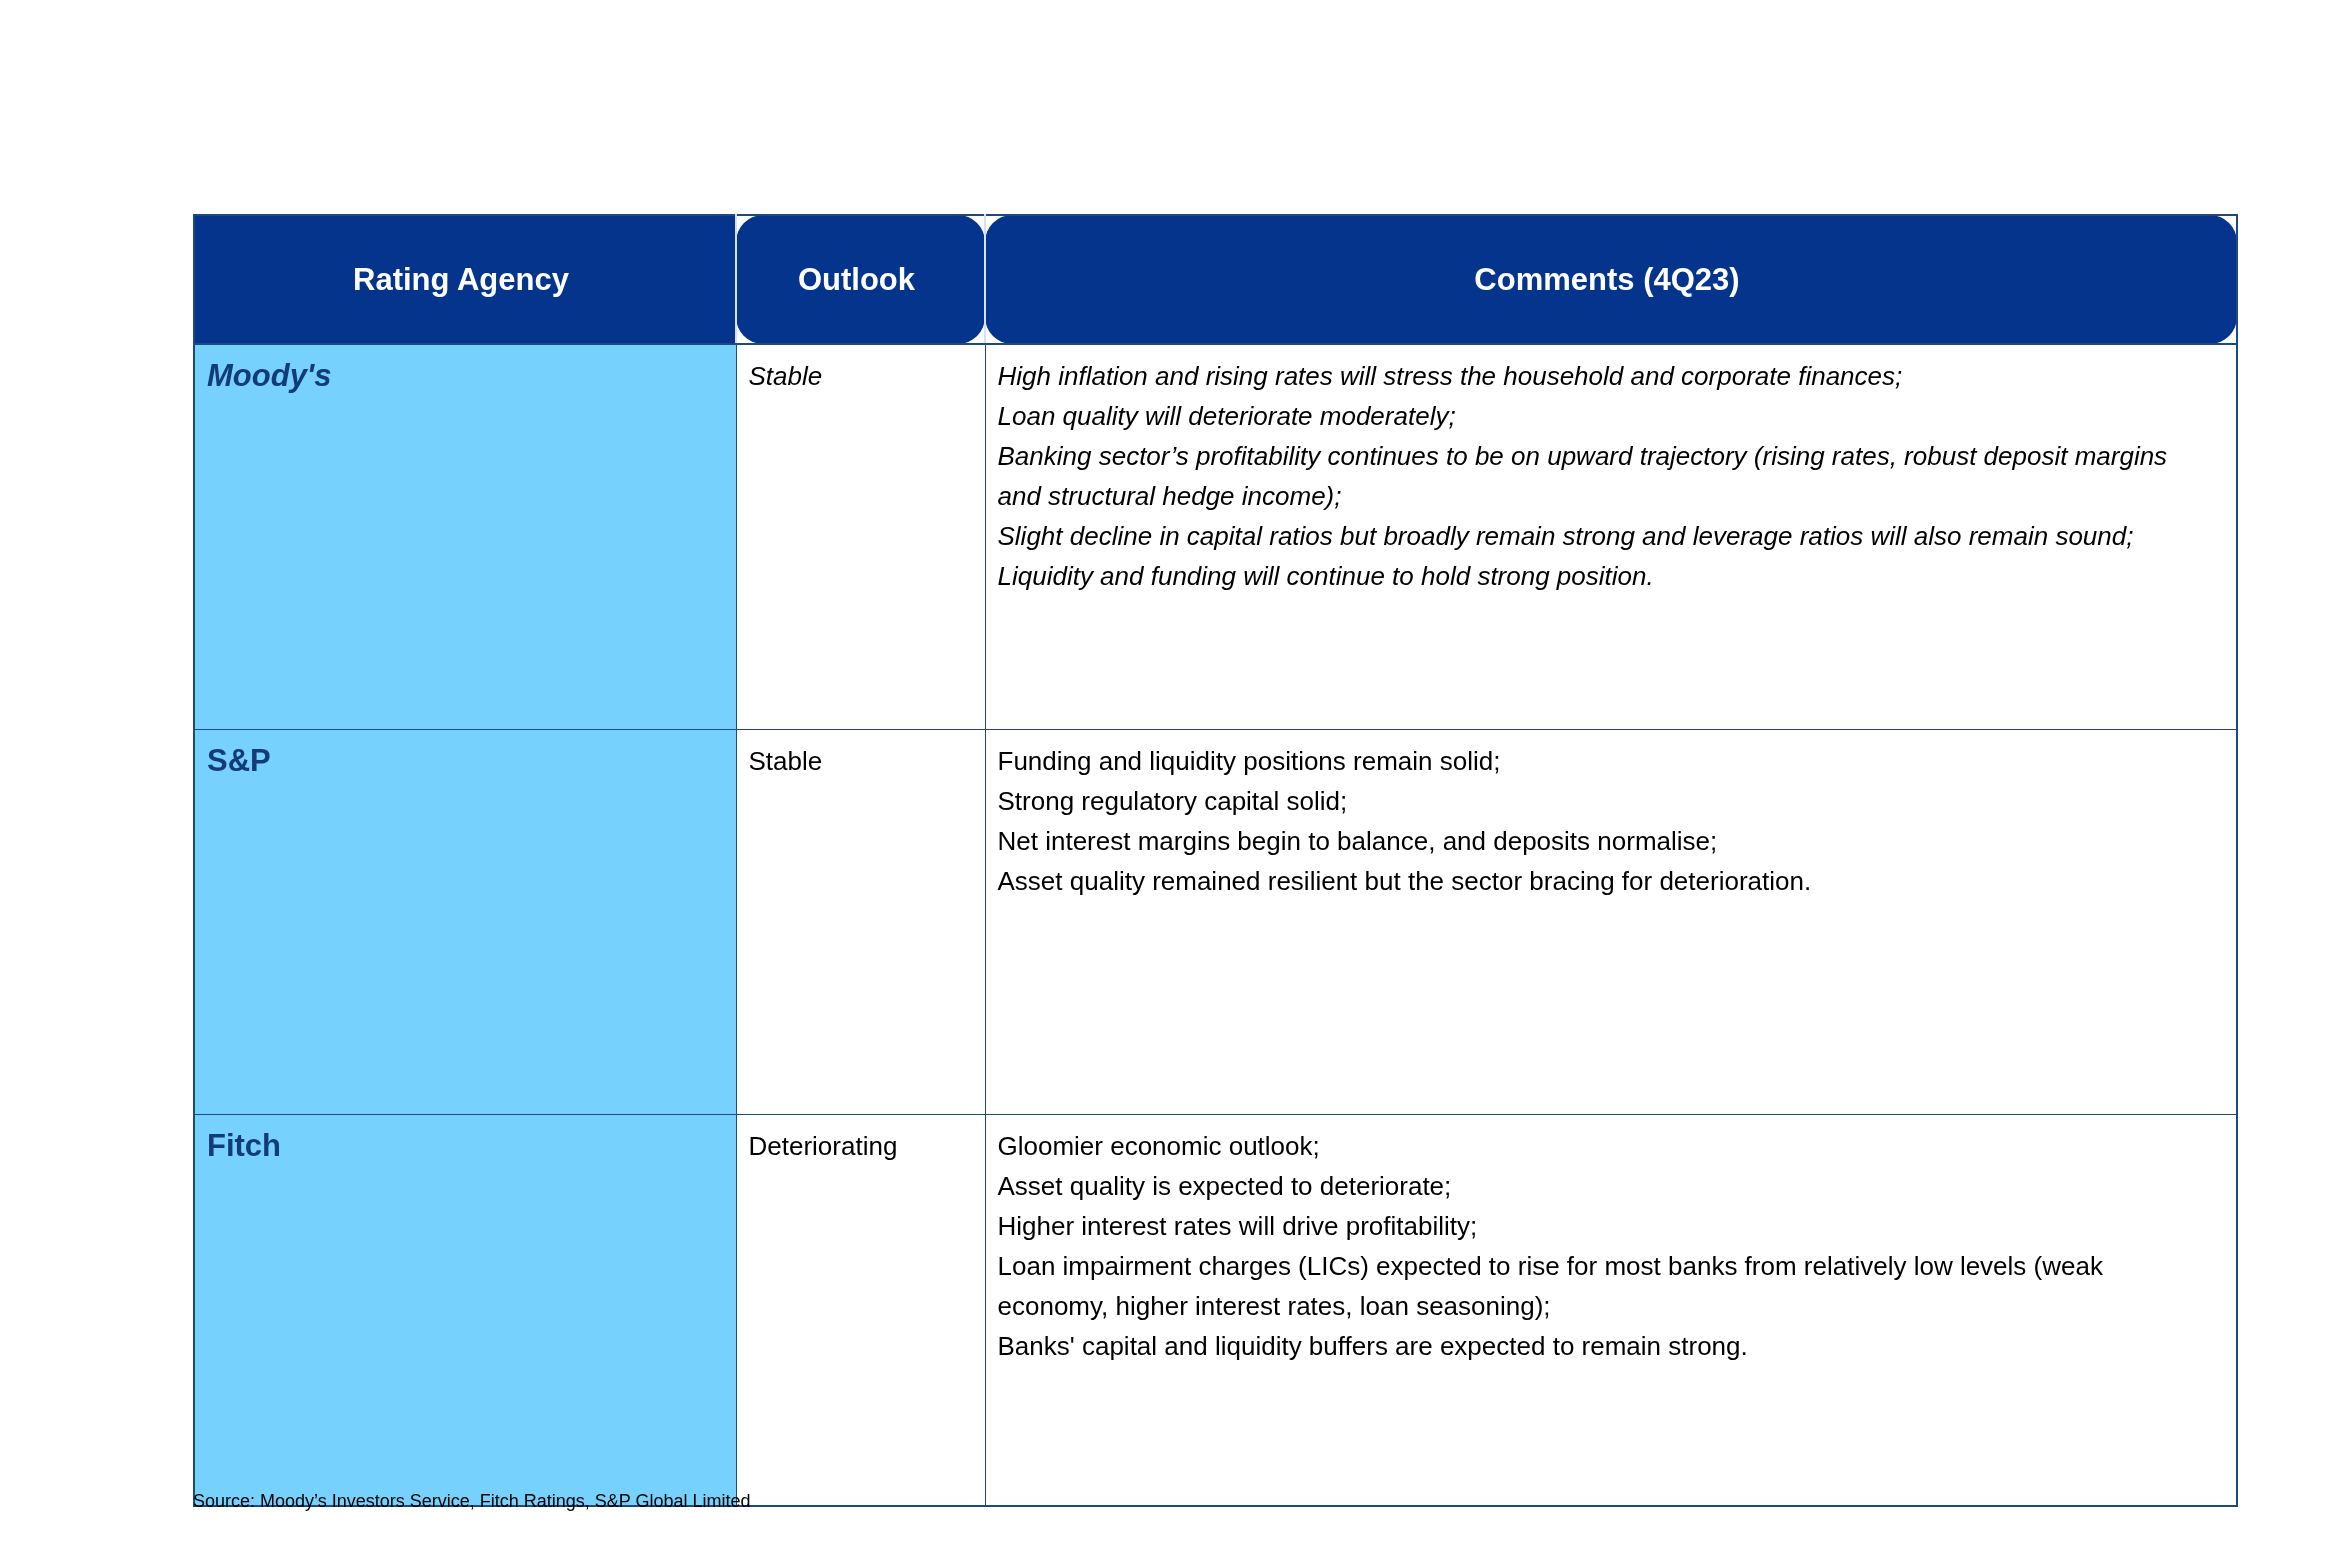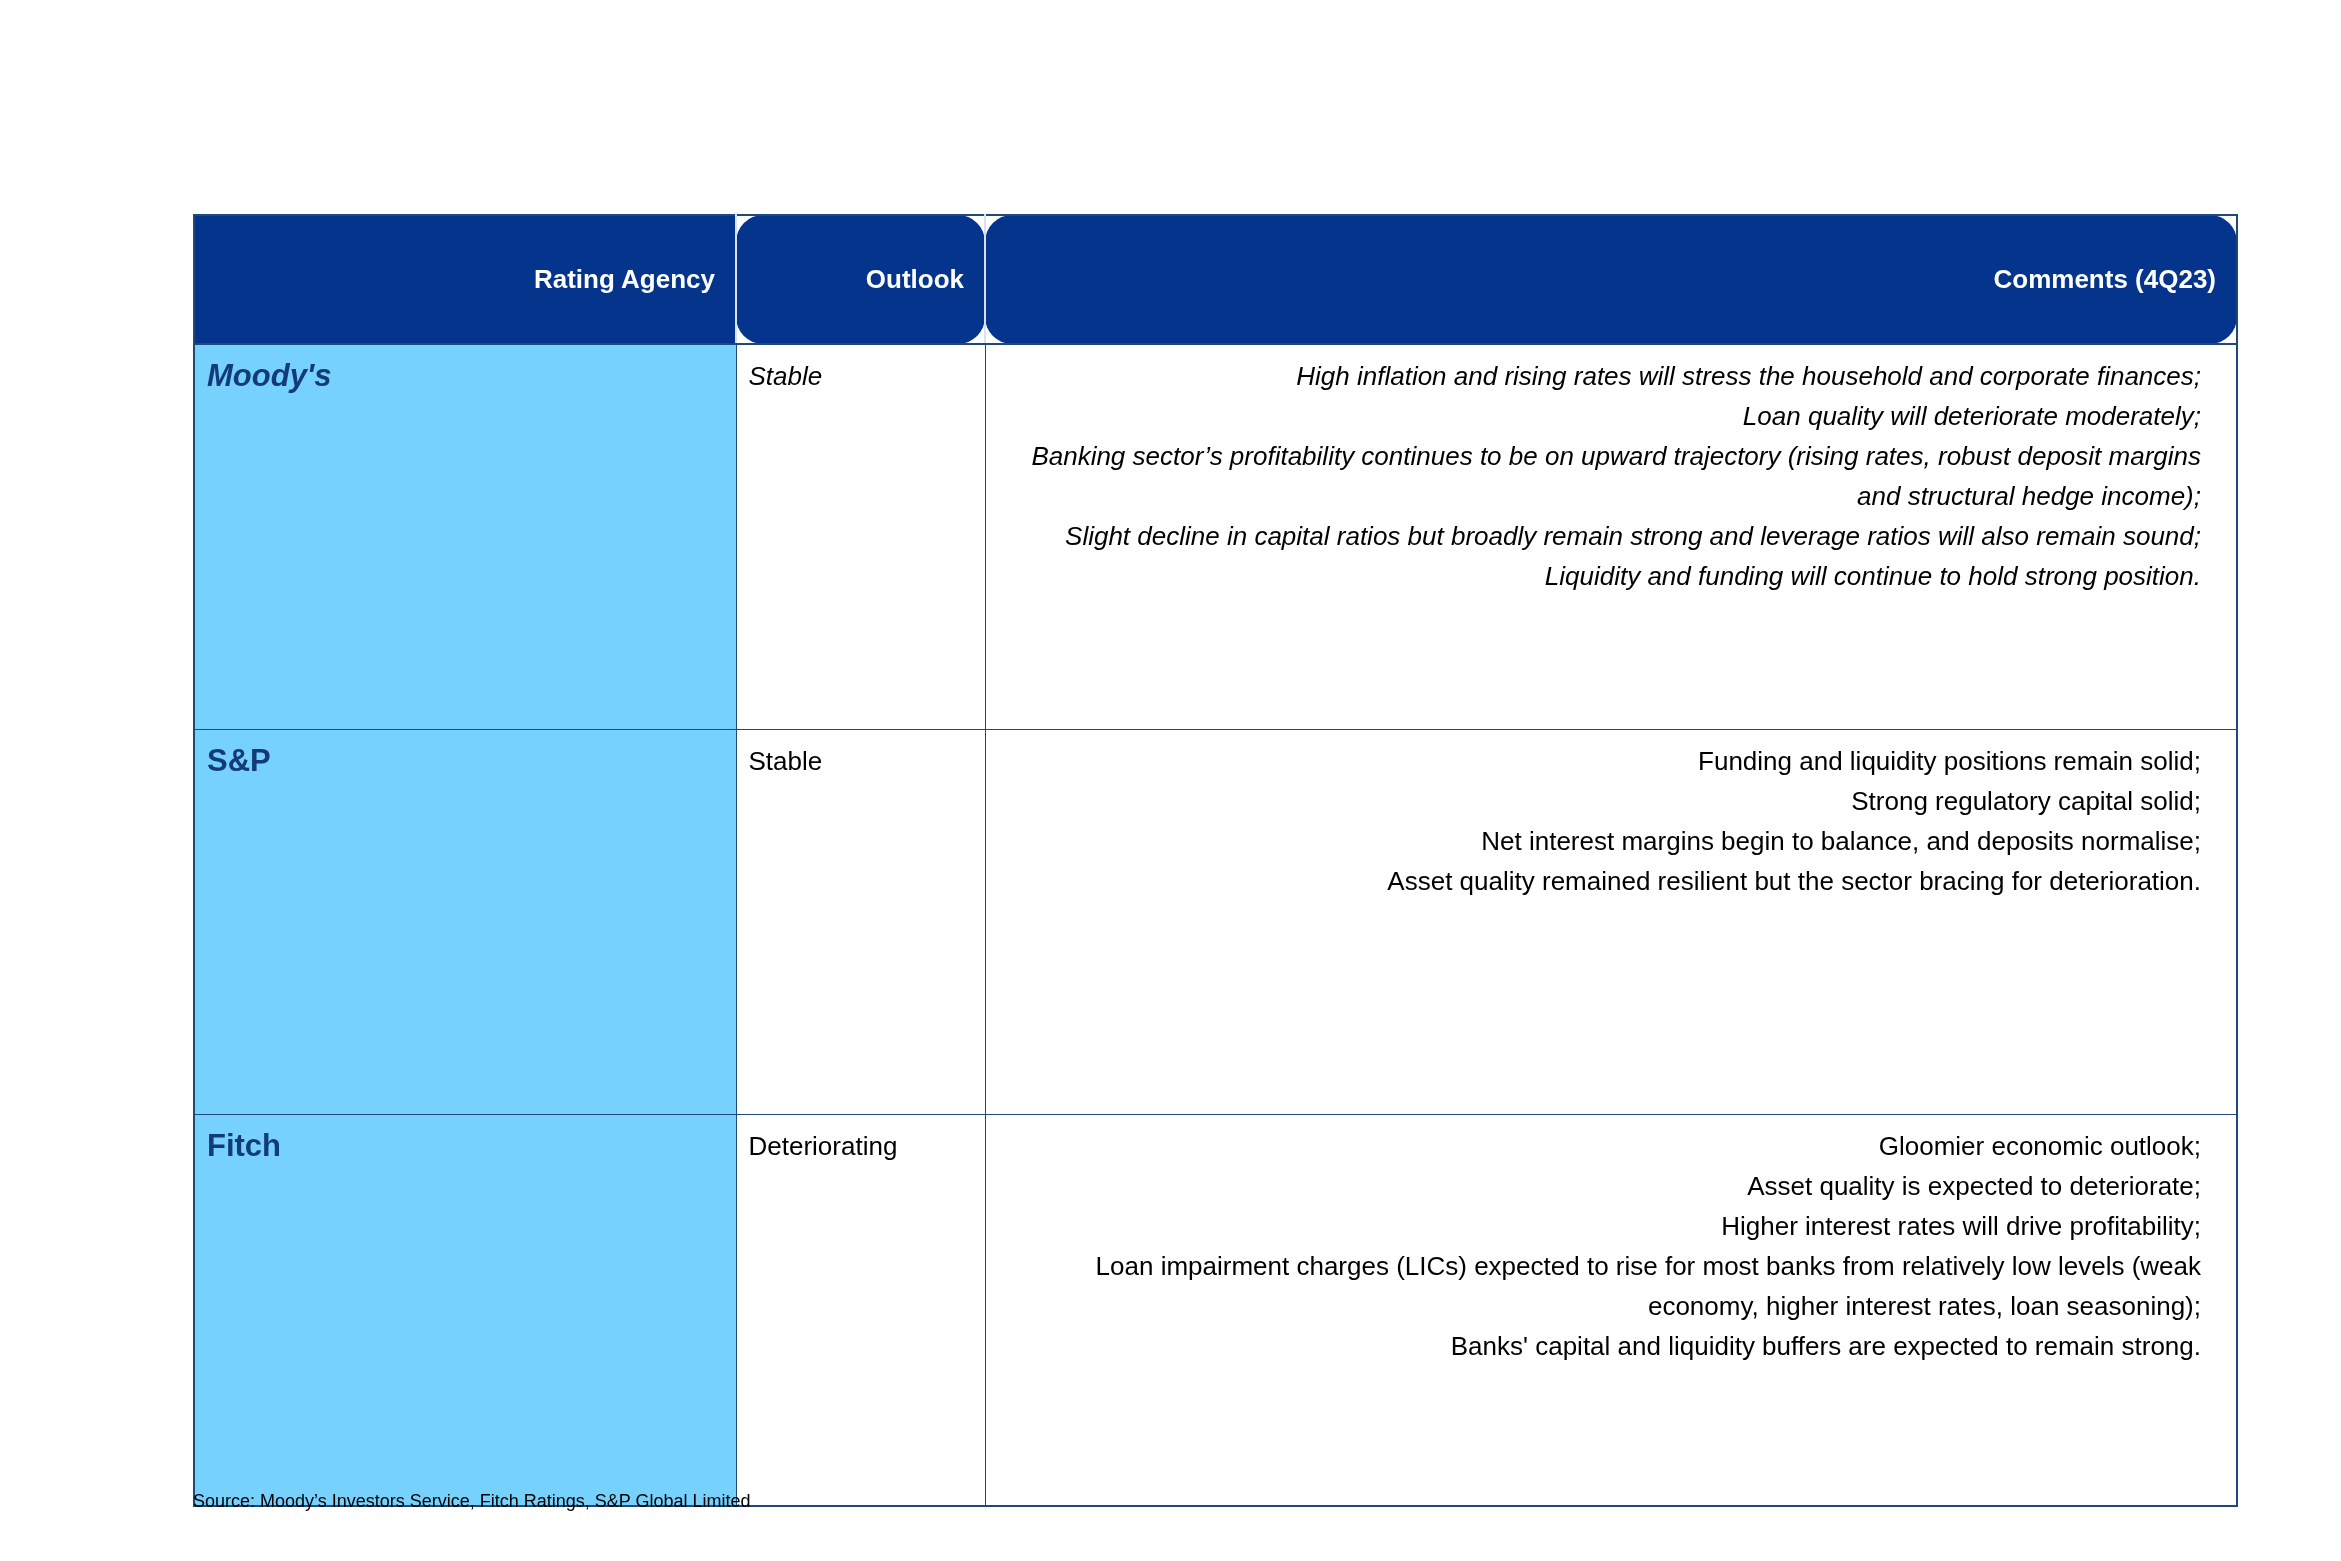--- a/index.html
+++ b/index.html
@@ -20,23 +20,23 @@
     table-layout: fixed;
     border: 2.2px solid #1F497D;
   }
   col.c-agency   { width: 542px; }
   col.c-outlook  { width: 249px; }
   col.c-comments { width: 1252px; }
 
   th {
     background: #04348C;
     color: #ffffff;
-    font-size: 26px;
+    font-size: 31px;
     font-weight: bold;
-    text-align: right;
+    text-align: center;
     vertical-align: middle;
     height: 127px;
     padding: 0 20px 0 12px;
     border-bottom: 2.2px solid #1F497D;
   }
   th.sep { border-left: 2.2px solid #D6E2F3; border-radius: 27px; }
 
   td {
     border: 1.5px solid #1F497D;
     vertical-align: top;
@@ -46,21 +46,21 @@
     color: #000000;
     background: #ffffff;
   }
   td.agency {
     background: #76D1FC;
     color: #133C77;
     font-weight: bold;
     font-size: 31px;
   }
   td.comments { padding-right: 35px; }
-  .comment-line { margin: 0; text-align: right; }
+  .comment-line { margin: 0; }
 
   tr.r-moodys td { height: 366px; font-style: italic; }
   tr.r-sp     td { height: 366px; }
   tr.r-fitch  td { height: 372px; }
 
   .source-note {
     position: absolute;
     left: 193px; top: 1488px;
     font-size: 18px;
     line-height: 27px;

